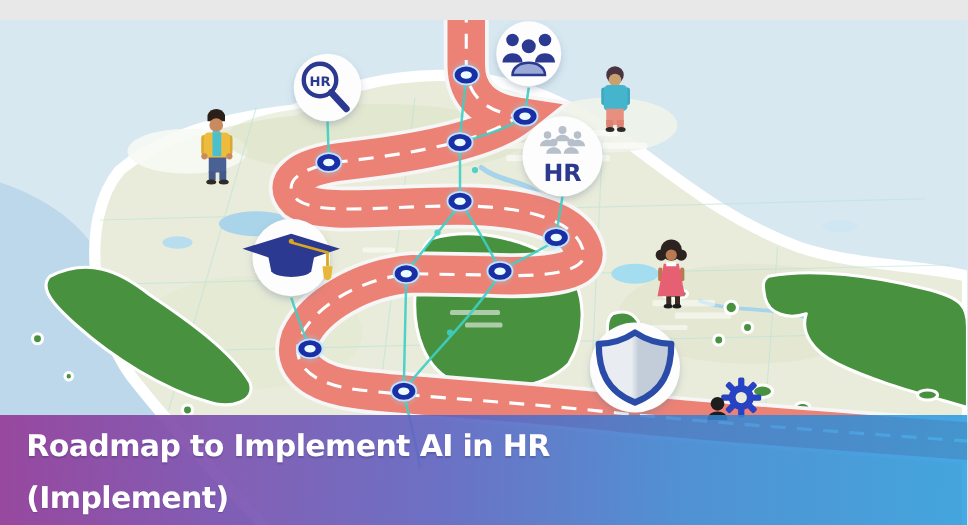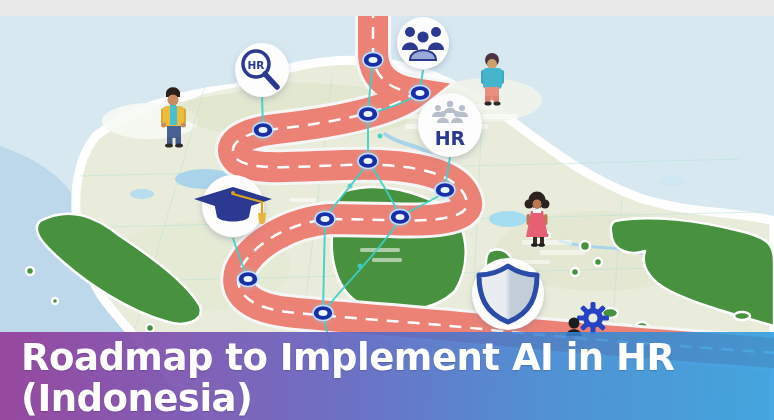--- a/index.html
+++ b/index.html
@@ -16,21 +16,21 @@
       rgba(150,66,155,0.96) 0%,
       rgba(126,83,176,0.93) 22%,
       rgba(95,99,194,0.90) 45%,
       rgba(56,130,210,0.86) 70%,
       rgba(36,152,222,0.84) 100%);
     color:#ffffff;
     box-sizing:border-box;
     padding:5px 0 0 21px;
   }
   .banner .line{
-    font-size:37px;font-weight:bold;line-height:41px;
+    font-size:24px;font-weight:bold;line-height:41px;
     letter-spacing:-0.5px;white-space:nowrap;
     text-shadow:0 1px 1px rgba(40,40,90,0.25);
   }
   .hr-label{font-family:"DejaVu Sans","Liberation Sans",sans-serif;font-weight:bold;fill:#2b3990;}
 </style>
 </head>
 <body>
 
 <div class="stage">
 
@@ -329,16 +329,16 @@
     <rect x="533" y="194" width="8" height="3" fill="#ffffff"></rect>
     <rect x="533" y="221" width="4" height="7" fill="#3a2a23"></rect>
     <rect x="540" y="221" width="4" height="7" fill="#3a2a23"></rect>
     <ellipse cx="534.5" cy="229" rx="3.5" ry="1.8" fill="#1d1d1d"></ellipse>
     <ellipse cx="541.5" cy="229" rx="3.5" ry="1.8" fill="#1d1d1d"></ellipse>
   </g>
 </svg>
 
   <div class="banner">
     <div class="line">Roadmap to Implement AI in HR</div>
-    <div class="line">(Indonesia)</div>
+    <div class="line">(Implement)</div>
   </div>
 
 </div>
 
 </body></html>

